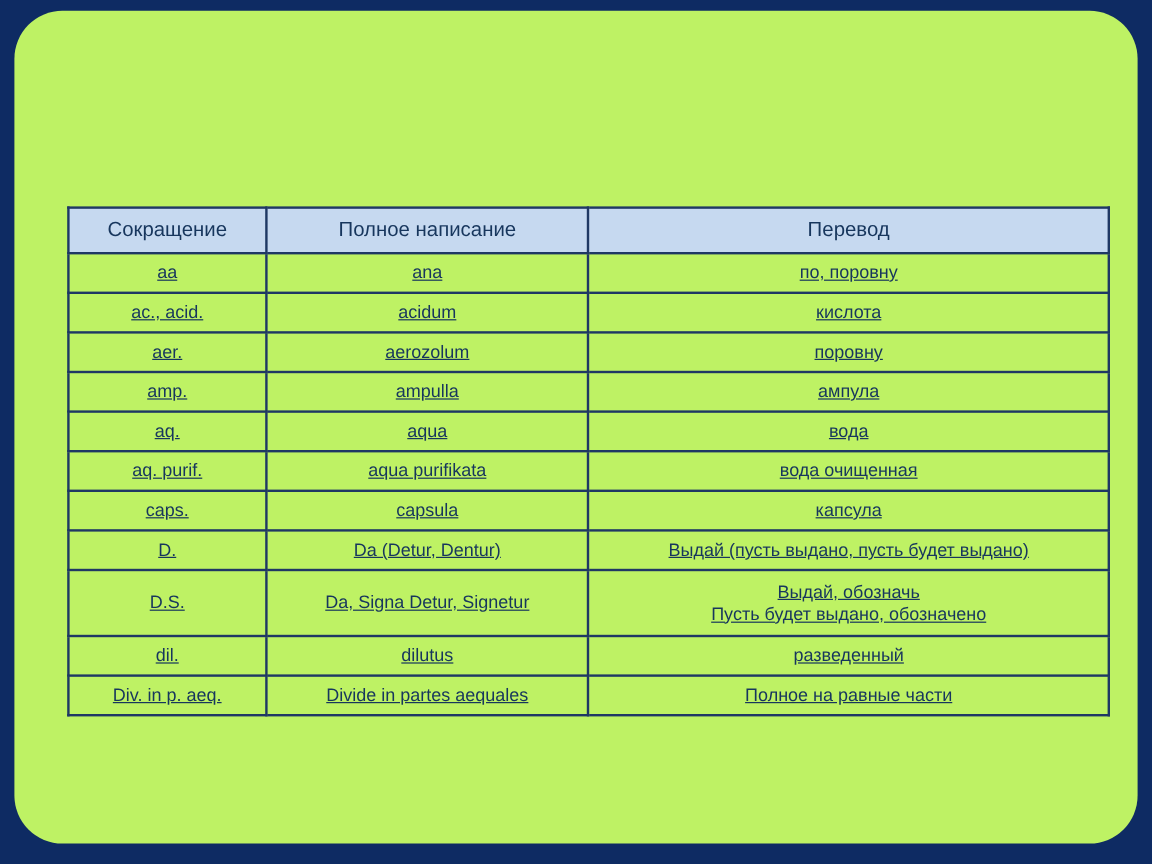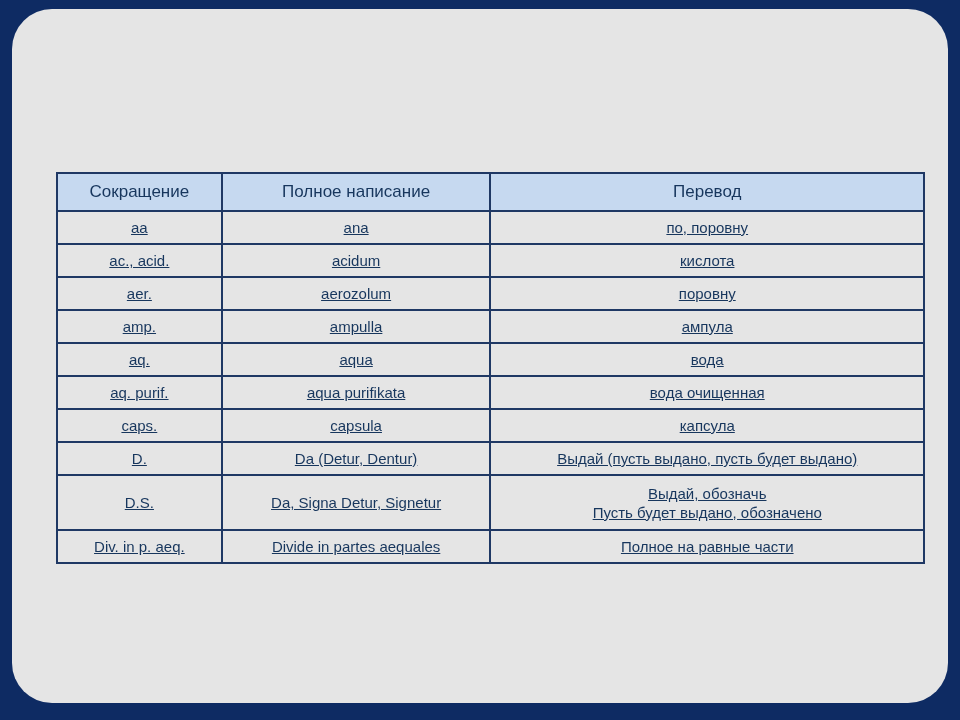--- a/index.html
+++ b/index.html
@@ -12,21 +12,21 @@
   }
   .slide {
     position: absolute;
     left: 0; top: 0;
     width: 960px; height: 720px;
   }
   .panel {
     position: absolute;
     left: 12px; top: 9px;
     width: 936px; height: 694px;
-    background: #e5e5e5;
+    background: #bef264;
     border-radius: 40px;
   }
   table.abbr-table {
     position: absolute;
     left: 44px; top: 163px;
     width: 869px;
     border-collapse: collapse;
     table-layout: fixed;
     color: #17365D;
   }
@@ -114,20 +114,25 @@
           <td>Da (Detur, Dentur)</td>
           <td>Выдай (пусть выдано, пусть будет выдано)</td>
         </tr>
         <tr class="tall">
           <td>D.S.</td>
           <td>Da, Signa Detur, Signetur</td>
           <td>Выдай, обозначь
 Пусть будет выдано, обозначено</td>
         </tr>
         <tr>
+          <td>dil.</td>
+          <td>dilutus</td>
+          <td>разведенный</td>
+        </tr>
+        <tr>
           <td>Div. in p. aeq.</td>
           <td>Divide in partes aequales</td>
           <td>Полное на равные части</td>
         </tr>
       </tbody>
     </table>
   </div>
 </div>
 
 </body></html>

